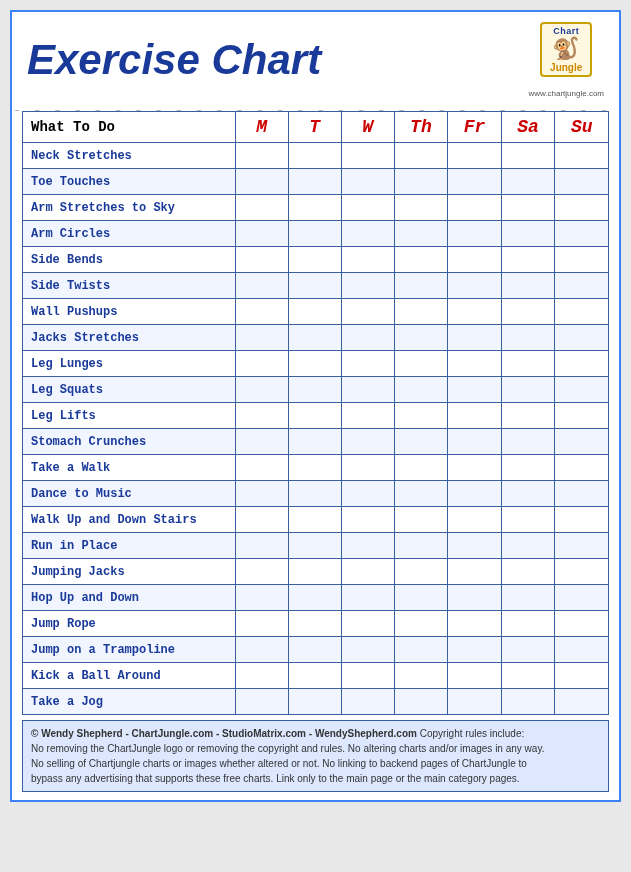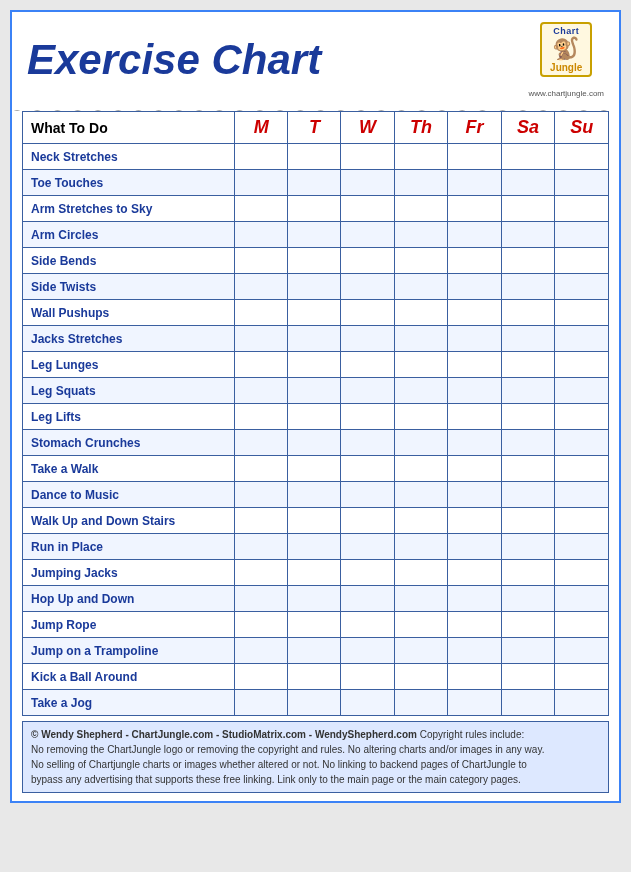--- a/index.html
+++ b/index.html
@@ -81,20 +81,21 @@
       margin-top: 12px;
     }
 
     .chart-container {
       padding: 0 10px 0 10px;
     }
 
     table {
       width: 100%;
       border-collapse: collapse;
+      font-family: Liberation Mono, monospace;
     }
 
     thead tr th {
       border: 1.5px solid #3a5fa0;
       padding: 5px 3px;
       text-align: center;
       font-size: 13px;
       background: #fff;
     }
 
@@ -422,16 +423,16 @@
           </tr>
         </tbody>
     </table>
   </div>
 
   <div class="footer">
     <span class="footer-bold">© Wendy Shepherd - ChartJungle.com - StudioMatrix.com - WendyShepherd.com</span>
     <span>Copyright rules include:</span><br>
     <span>No removing the ChartJungle logo or removing the copyright and rules. No altering charts and/or images in any way.</span><br>
     <span>No selling of Chartjungle charts or images whether altered or not. No linking to backend pages of ChartJungle to</span><br>
-    <span>bypass any advertising that supports these free linking. Link only to the main page or the main category pages.</span>
+    <span>bypass any advertising that supports these free charts. Link only to the main page or the main category pages.</span>
   </div>
 
 </div>
 
 </body></html>

